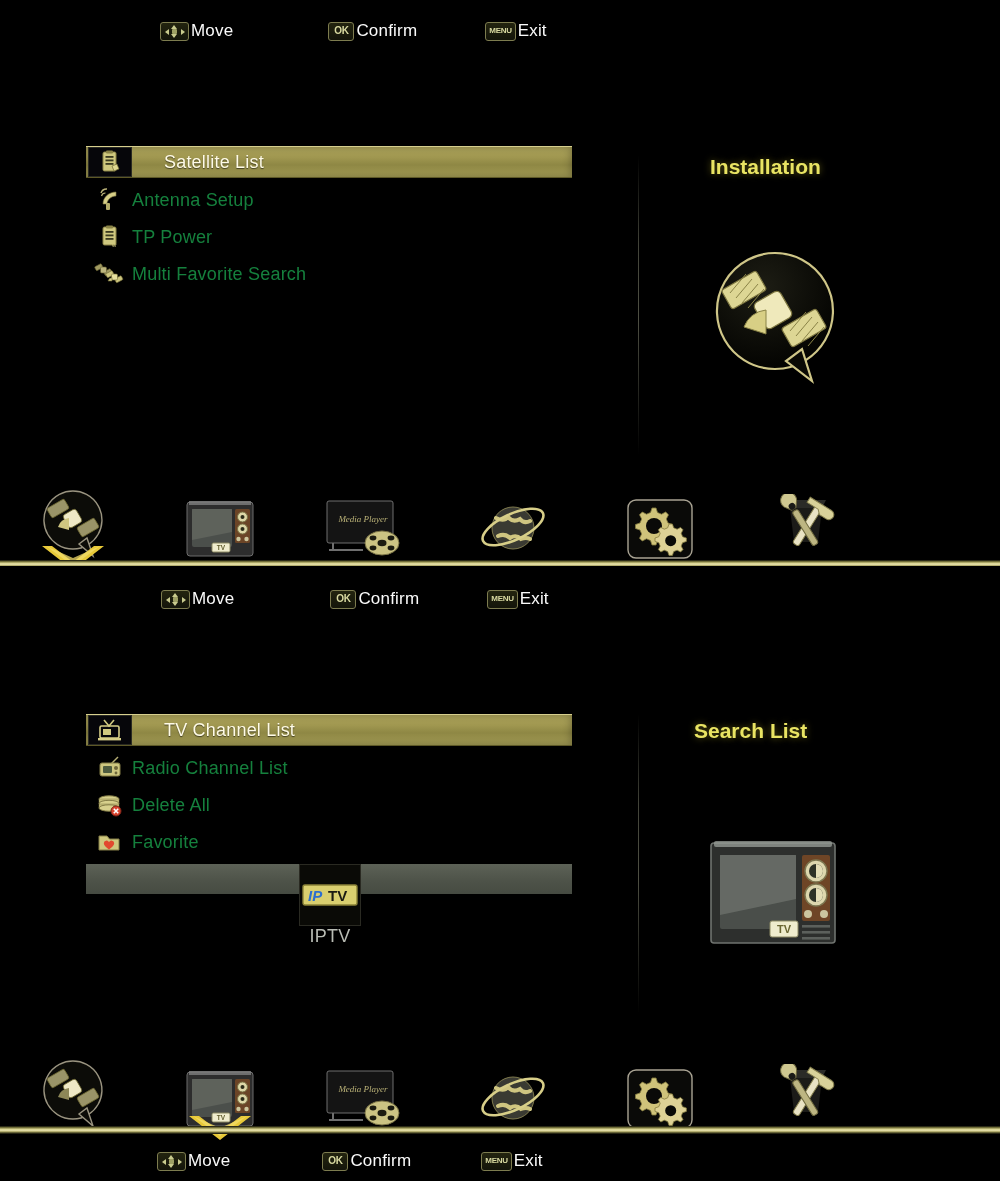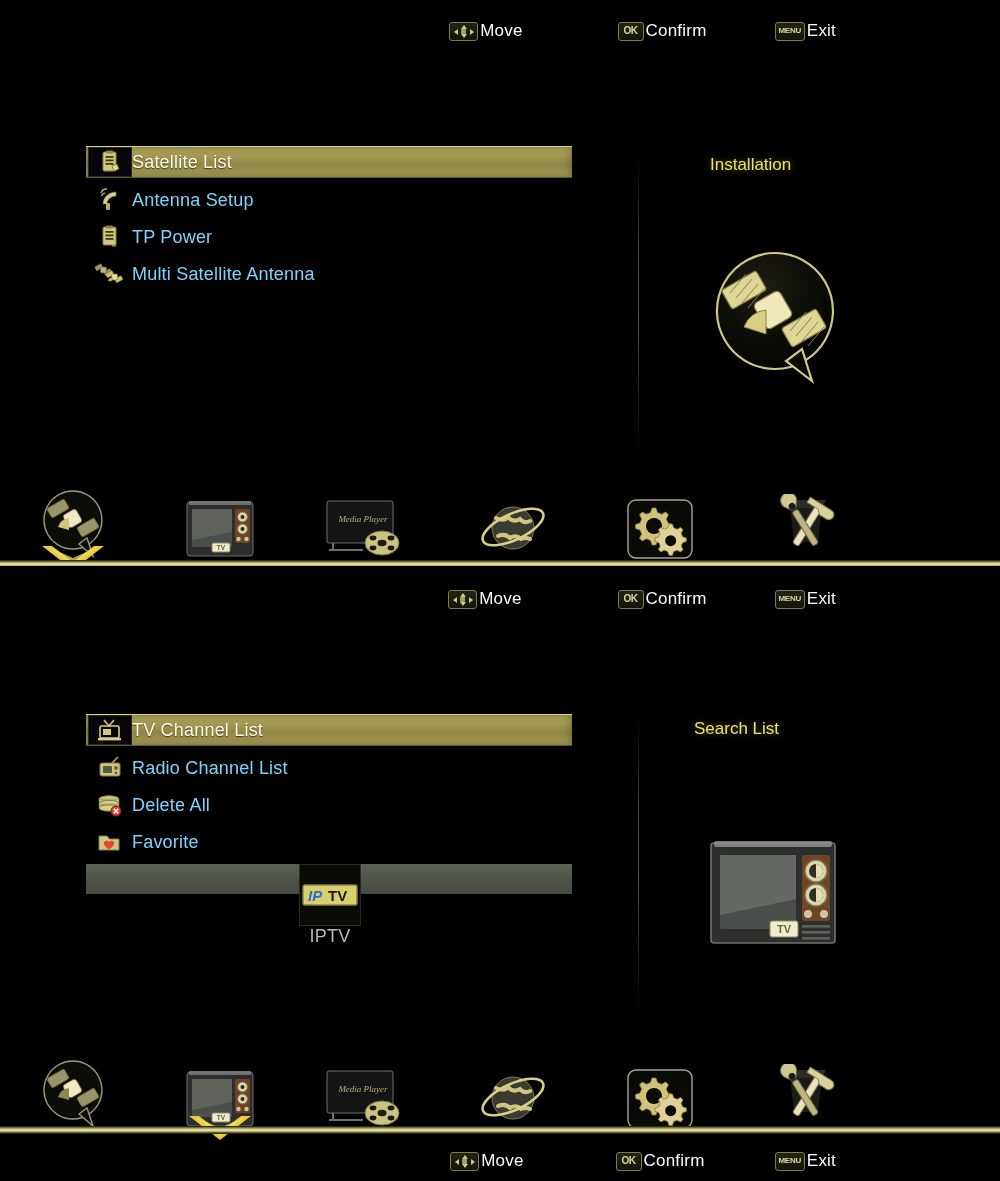--- a/index.html
+++ b/index.html
@@ -10,21 +10,21 @@
     overflow: hidden;
   }
   .screen { position: relative; width: 1000px; height: 1181px; background:#000; }
 
   
   .panel { position: absolute; left: 0; width: 1000px; background: #000; overflow: hidden; }
   #panel-install { top: 0; height: 566px; }
   #panel-channel { top: 566px; height: 615px; }
 
   
-  .hintbar { position: absolute; left:0; width:836px; height: 46px; display:flex; align-items:center;justify-content:flex-end; }
+  .hintbar { position: absolute; left:0; width:836px; height: 46px; display:flex; align-items:center; }
   .hint { display: flex; align-items: center; }
   .hint-key {
     display:inline-flex; align-items:center; justify-content:center;
     border: 1px solid #7d7c4f;
     border-radius: 3px;
     background: linear-gradient(#23240f, #14150a);
     color: #d8d9a0;
     height: 19px; min-width: 26px; padding: 0 3px;
     font-size: 10px; font-weight: bold; letter-spacing: -0.3px;
     line-height: 1;
@@ -51,43 +51,43 @@
 
   
   .menu { position:absolute; }
   .menu-row {
     display:flex; align-items:center;
     height: 30px; width: 486px;
     padding-left: 2px;
     margin-bottom: 7px;
   }
   .menu-row .m-ico { width: 44px; flex: 0 0 44px; display:flex; align-items:center; justify-content:center; }
-  .menu-row .m-lbl { color:#7dd3fc; font-size: 18px; letter-spacing: .2px; white-space:nowrap; }
+  .menu-row .m-lbl { color:#15803d; font-size: 18px; letter-spacing: .2px; white-space:nowrap; }
 
   .menu-row.selected {
     height: 32px;
     background: linear-gradient(to bottom, #b2a95e 0%, #a39a52 30%, #8e8744 60%, #a9a158 100%);
     border-top: 1px solid #d6cf8e;
     border-bottom: 1px solid #5d5827;
     box-shadow: inset 0 0 10px rgba(0,0,0,.35);
   }
-  .menu-row.selected .m-lbl { color:#fffbe6; text-shadow: 0 1px 1px rgba(0,0,0,.55); }
+  .menu-row.selected .m-lbl { color:#fffbe6; text-shadow: 0 1px 1px rgba(0,0,0,.55); padding-left: 32px; }
   .menu-row.selected .m-ico { background:#06060a; height:30px; border:1px solid #2a2a22; }
 
   .menu-row.dim {
     height: 30px;
     background: linear-gradient(to bottom, #5d6257 0%, #4e5349 55%, #464b42 100%);
     flex-direction: column;
   }
   .menu-row.dim .m-lbl { color:#b9bcb4; }
 
   
   .vdivider { position:absolute; width:1px;
      background: linear-gradient(to bottom, rgba(0,0,0,0) 0%, rgba(120,122,104,.55) 30%, rgba(130,132,112,.6) 55%, rgba(0,0,0,0) 100%); }
-  .side-title { position:absolute; color:#e9e463; font-size: 17px; font-weight: normal; text-shadow: 0 0 7px rgba(180,170,40,.55); white-space:nowrap; }
+  .side-title { position:absolute; color:#e9e463; font-size: 21px; font-weight: bold; text-shadow: 0 0 7px rgba(180,170,40,.55); white-space:nowrap; }
 
   
   .iconbar { position:absolute; left:0; width:880px; display:flex; }
   .iconcell { flex:1; display:flex; align-items:flex-end; justify-content:center; position:relative; height:100%; }
   .iconwrap { position:relative; }
   .chevron { position:absolute; left:50%; transform: translateX(-50%); bottom:-14px; width:66px; height:30px; }
 
   
   .art { display:block; }
 </style>
@@ -175,21 +175,21 @@
               <rect x="6.5" y="6" width="6" height="6" rx="1.2" fill="#ddd594"></rect>
             </g>
             <g stroke="#6e6833" stroke-width=".6">
               <rect x="12" y="11" width="7.5" height="4.5" rx="1" transform="rotate(-28 15.7 13.2)" fill="#cdc57e"></rect>
               <rect x="21" y="16" width="7.5" height="4.5" rx="1" transform="rotate(-28 24.7 18.2)" fill="#cdc57e"></rect>
               <rect x="17.5" y="13" width="6" height="6" rx="1.2" fill="#e6df9e"></rect>
               <path d="M14 20 a5 5 0 0 1 4 -3.5 l0 3.5 z" fill="#d8d08a"></path>
             </g>
           </svg>
         </span>
-        <span class="m-lbl">Multi Satellite Antenna</span>
+        <span class="m-lbl">Multi Favorite Search</span>
       </div>
 
     </div>
 
     <div class="side-title" style="left:710px; top:155px;">Installation</div>
     <div style="position:absolute; left:700px; top:245px;">
       <svg class="art" width="150" height="140" viewBox="0 0 150 140">
         <defs>
           <radialGradient id="hg1" cx="40%" cy="30%" r="75%">
             <stop offset="0%" stop-color="#1d1d14"></stop>

